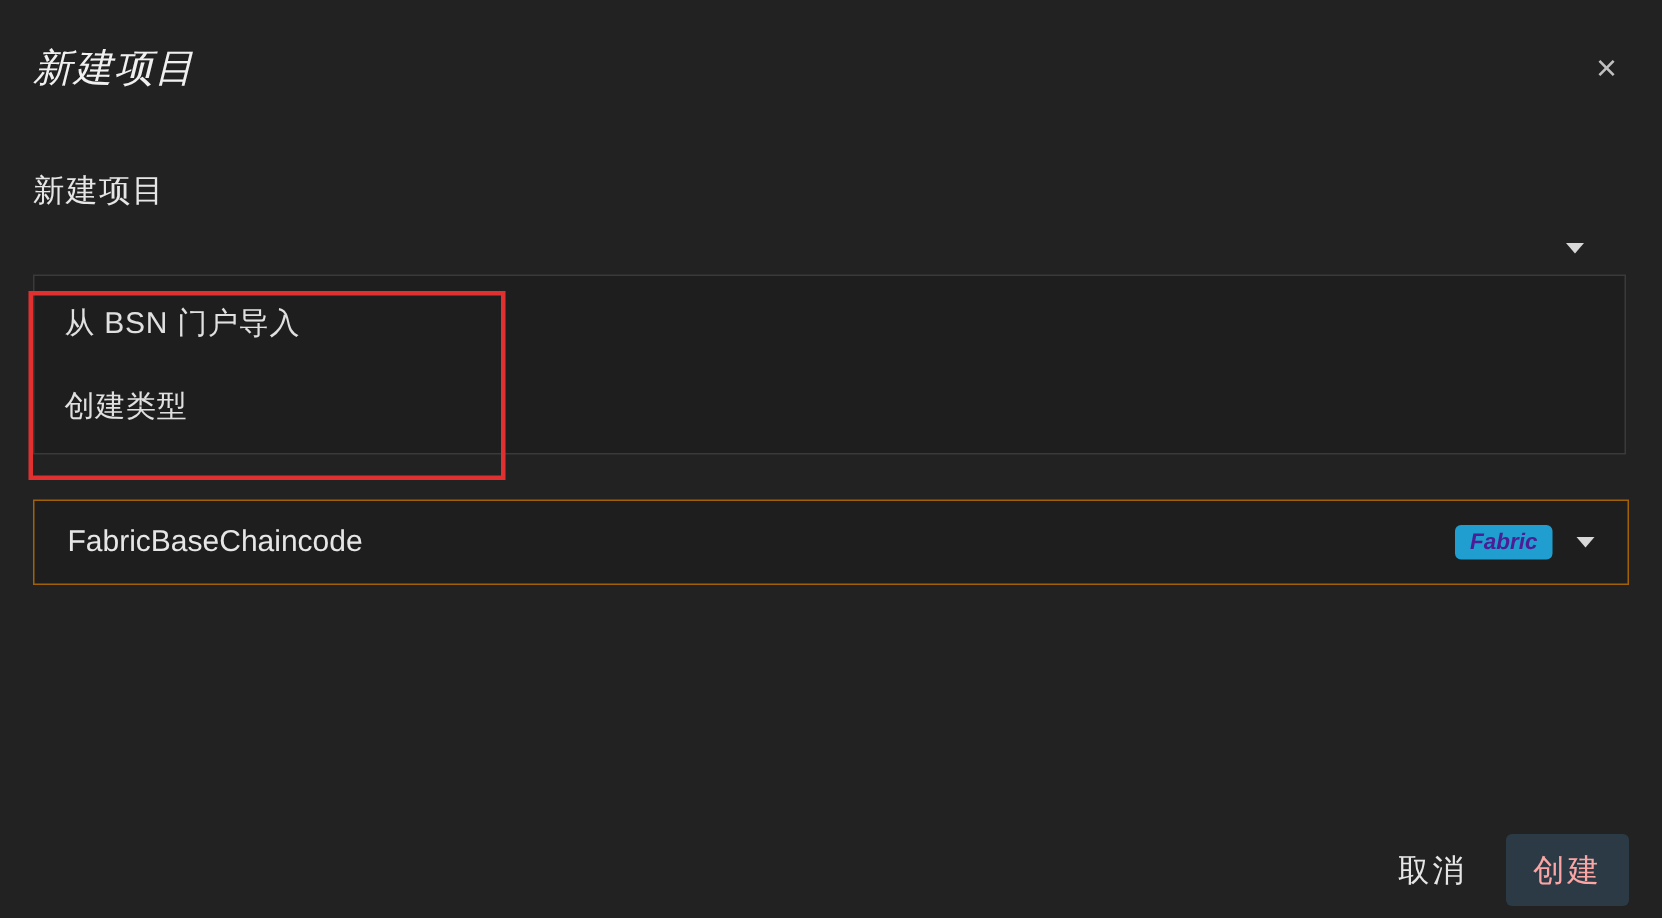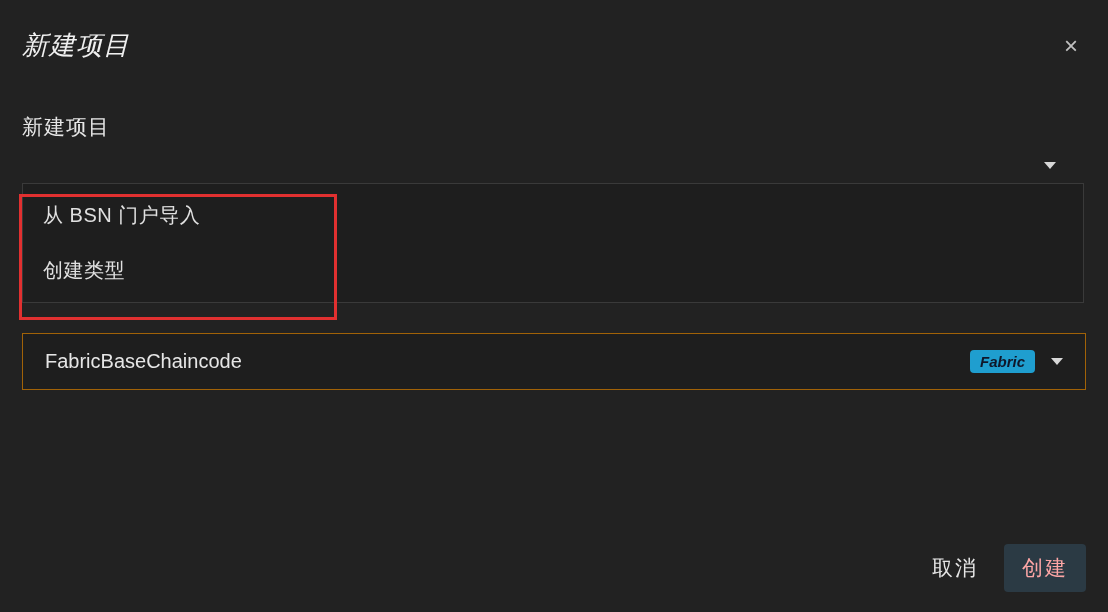--- a/index.html
+++ b/index.html
@@ -116,30 +116,30 @@
     font-size: 20px;
     color: #e6e6e6;
   }
   .template-right {
     display: flex;
     align-items: center;
     gap: 16px;
   }
   .badge {
     background: #1f9ecf;
-    color: #0f172a;
+    color: #4c1d95;
     font-size: 15px;
     font-weight: 700;
     padding: 3px 10px;
     border-radius: 4px;
     font-style: italic;
   }
   .footer {
     position: absolute;
-    bottom: 20px;
+    bottom: 8px;
     right: 22px;
     display: flex;
     align-items: center;
     gap: 20px;
   }
   .btn-cancel {
     font-size: 21px;
     color: #e6e6e6;
     cursor: pointer;
     padding: 8px 6px;

